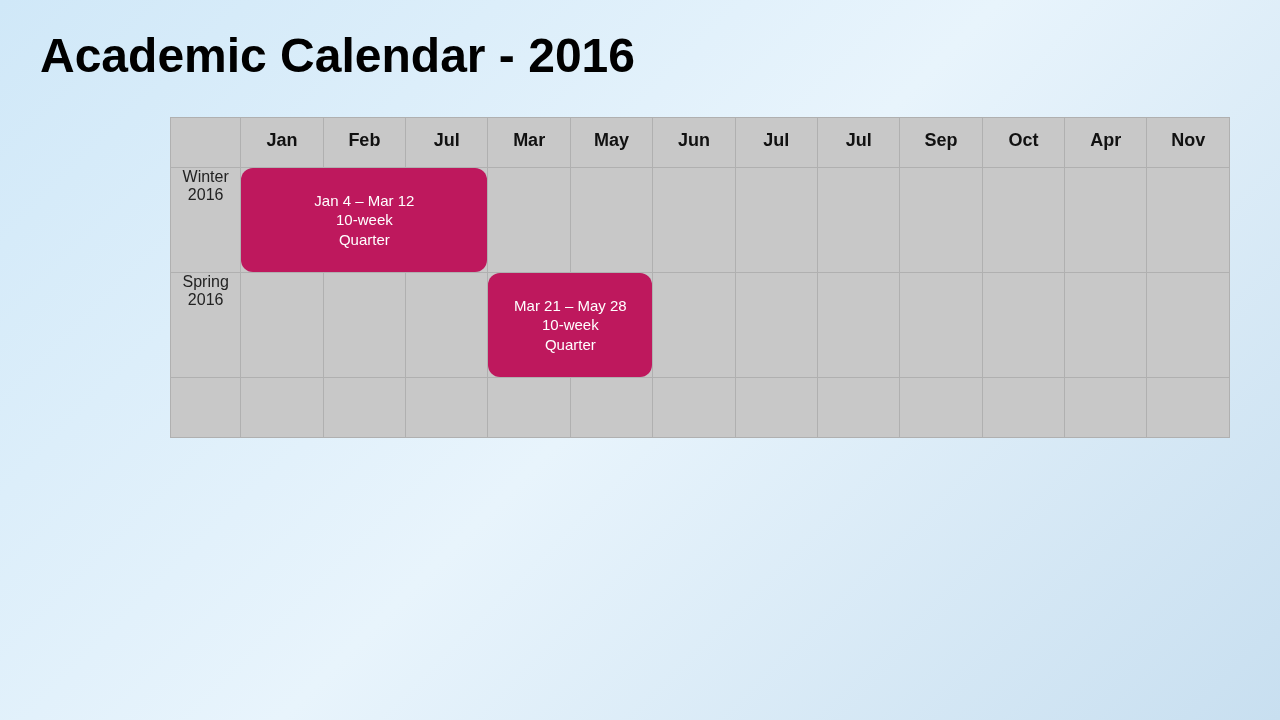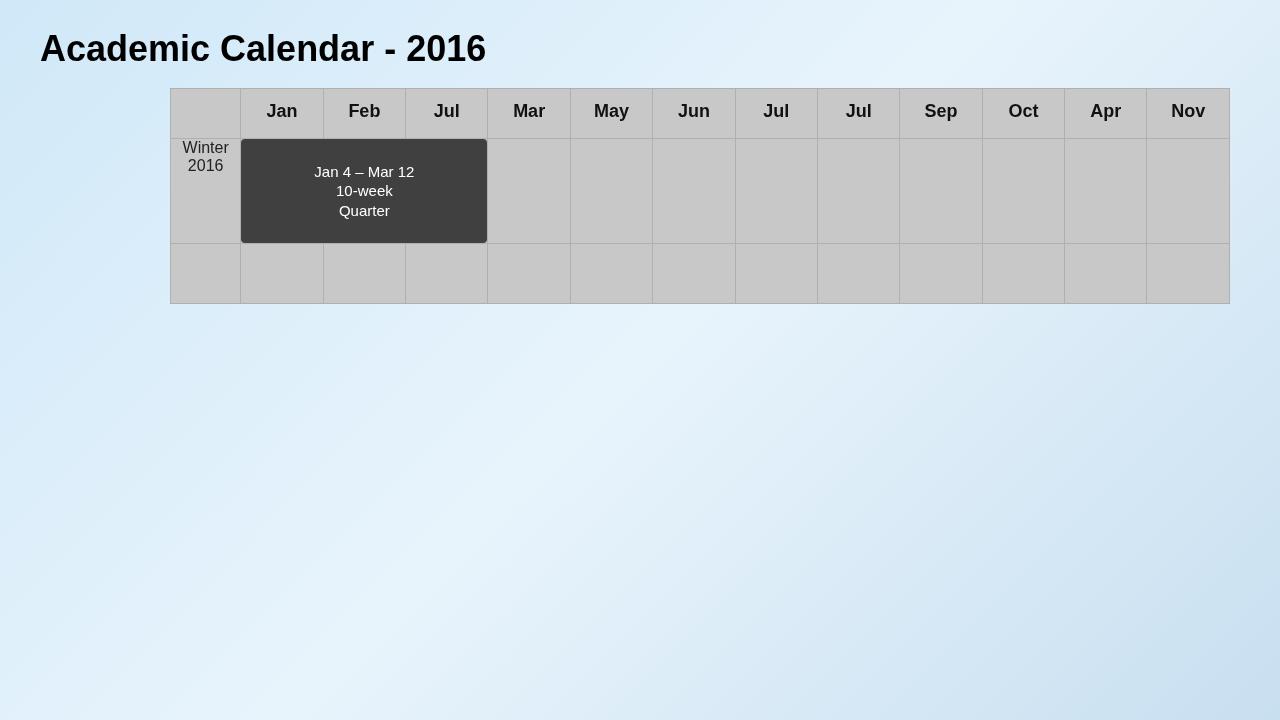--- a/index.html
+++ b/index.html
@@ -6,29 +6,29 @@
 
     body {
       width: 1280px;
       height: 720px;
       background: linear-gradient(135deg, #d0e8f8 0%, #e8f4fc 50%, #c8dff0 100%);
       font-family: 'Segoe UI', Arial, sans-serif;
       overflow: hidden;
     }
 
     .page-title {
-      font-size: 36px;
+      font-size: 48px;
       font-weight: 900;
       color: #000;
       padding: 28px 11px 18px 40px;
       letter-spacing: 0px;
     }
 
     .calendar-wrapper {
-      margin: 0 auto;
+      margin: 16px auto;
       width: 1060px;
       margin-left: 170px;
     }
 
     .calendar-table {
       width: 100%;
       border-collapse: collapse;
       background: #c8c8c8;
     }
 
@@ -70,29 +70,29 @@
     .data-cell {
       background: #c8c8c8;
       height: 100px;
       width: 80px;
       position: relative;
       padding: 2px;
     }
 
     
     .event-block {
-      background: #404040;
+      background: #be185d;
       color: white;
       font-size: 15px;
       font-weight: 500;
       text-align: center;
       display: flex;
       align-items: center;
       justify-content: center;
-      border-radius: 4px;
+      border-radius: 12px;
       line-height: 1.3;
     }
 
     
     .winter-row td { height: 105px; }
     .spring-row td { height: 105px; }
     .summer-row td { height: 110px; }
     .fall-row td { height: 110px; }
     .extra-row td { height: 60px; }
 
@@ -175,20 +175,39 @@
         <td class="data-cell"></td>
         <td class="data-cell"></td>
         <td class="data-cell"></td>
         <td class="data-cell"></td>
         <td class="data-cell"></td>
         <td class="data-cell"></td>
         <td class="data-cell"></td>
         <td class="data-cell"></td>
       </tr>
 
+      <tr class="spring-row">
+        <td class="row-label-cell" style="white-space:pre-line;">Spring
+2016</td>
+        <td class="data-cell"></td>
+        <td class="data-cell"></td>
+        <td class="data-cell"></td>
+        <td colspan="2" class="event-cell-spring">
+          <div class="event-block event-block-spring" style="white-space:pre-line;">Mar 21 – May 28
+10-week
+Quarter</div>
+        </td>
+        <td class="data-cell"></td>
+        <td class="data-cell"></td>
+        <td class="data-cell"></td>
+        <td class="data-cell"></td>
+        <td class="data-cell"></td>
+        <td class="data-cell"></td>
+        <td class="data-cell"></td>
+      </tr>
 
 
 
       <tr class="extra-row">
         <td class="row-label-cell"></td>
         <td class="data-cell"></td>
         <td class="data-cell"></td>
         <td class="data-cell"></td>
         <td class="data-cell"></td>
         <td class="data-cell"></td>

